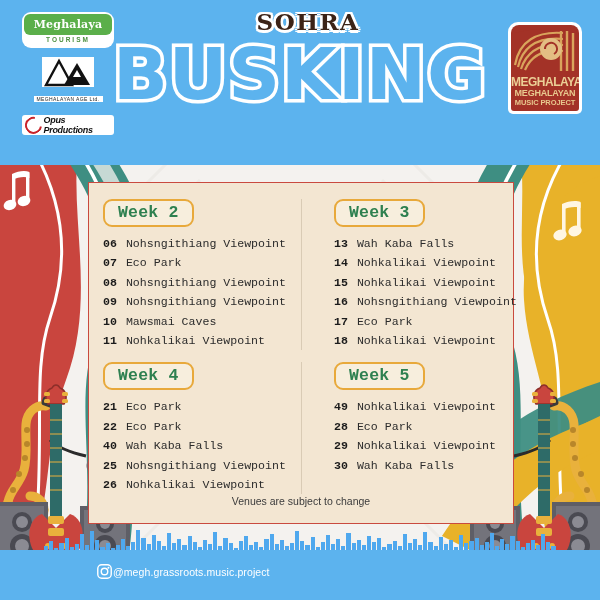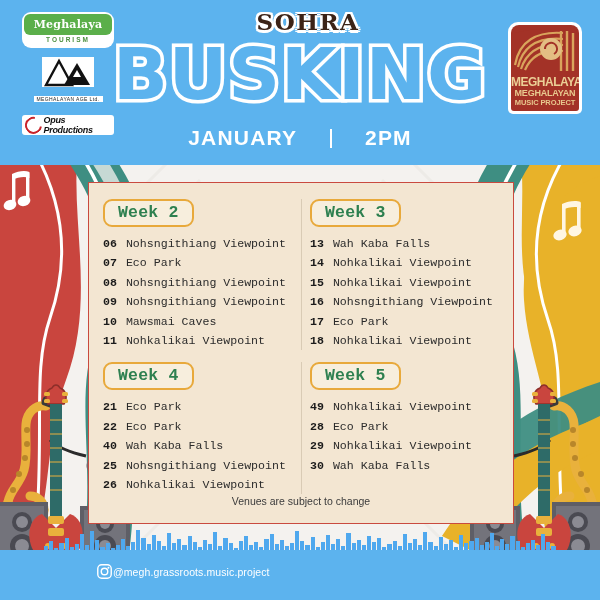--- a/index.html
+++ b/index.html
@@ -68,21 +68,21 @@
   .decor{position:absolute;left:0;top:150px;width:600px;height:450px;z-index:1;}
 
   
   .panel{position:absolute;left:88px;top:182px;width:424px;height:340px;
     background:#F3E6D2;border:1.5px solid #C94A3F;z-index:6;}
   .panel-inner{position:absolute;left:0;top:0;right:0;bottom:0;padding:16px 14px 0 14px;box-sizing:border-box;font-family:Liberation Mono, monospace;}
 
   .grid{display:flex;flex-wrap:wrap;}
   .col{width:50%;box-sizing:border-box;}
   .col.left{padding-right:14px;}
-  .col.right{padding-left:8px;border-left:1px solid #D9CBB5;}
+  .col.right{padding-left:32px;border-left:1px solid #D9CBB5;}
   .col.bottomrow{margin-top:12px;}
 
   .wbadge{display:inline-block;border:2px solid #E8A93B;border-radius:9px;
      padding:2px 13px 3px 13px;background:#F7EEDD;margin-bottom:7px;}
   .wbadge span{font-size:16.5px;font-weight:bold;color:#2E8050;letter-spacing:.2px;}
 
   .ev{font-size:11.6px;color:#2B2B2B;line-height:19.4px;white-space:nowrap;}
   .ev b{font-weight:bold;color:#1b1b1b;margin-right:2px;}
 
   .note{position:absolute;left:0;right:0;bottom:16px;text-align:center;
@@ -306,25 +306,20 @@
       </div>
 
       <div class="logo-opus">
         <div class="mark"></div>
         <div class="txt">Opus Productions</div>
       </div>
     </div>
 
     <div class="sohra">SOHRA</div>
     <div class="busking">BUSKING</div>
-    <div class="when">
-      <span>JANUARY</span>
-      <span class="bar"></span>
-      <span>2PM</span>
-    </div>
 
     <div class="logo-right">
       <div class="body">
         <svg class="lines" viewBox="0 0 68 86">
           <path d="M4,8 C22,2 44,4 56,14 L56,44 L4,44 Z" fill="#A33227"></path>
           <g fill="none" stroke="#D9A45C" stroke-width="2.2">
             <path d="M4,40 C8,16 26,6 52,8"></path>
             <path d="M7,42 C12,21 28,12 52,14"></path>
             <path d="M10,44 C16,26 30,18 52,20"></path>
             <path d="M14,45 C20,31 33,24 52,26"></path>

